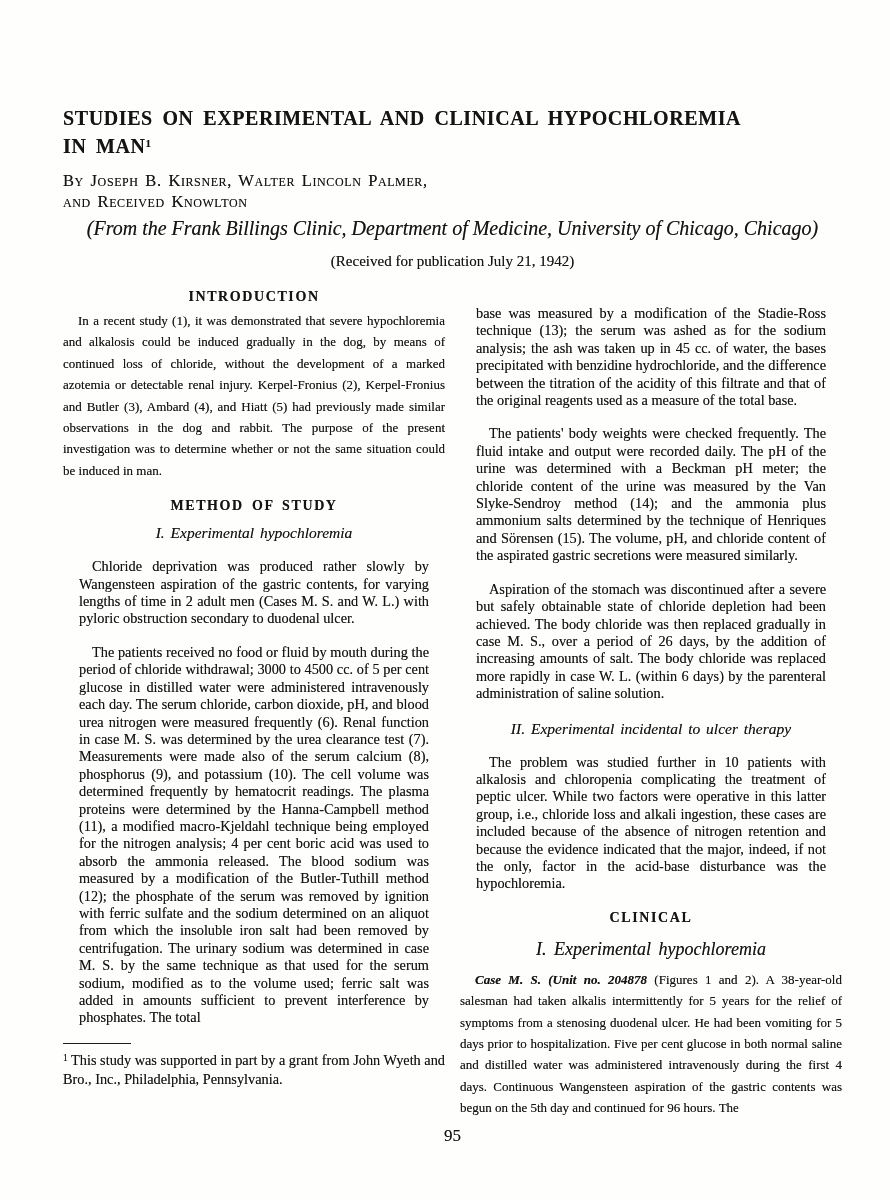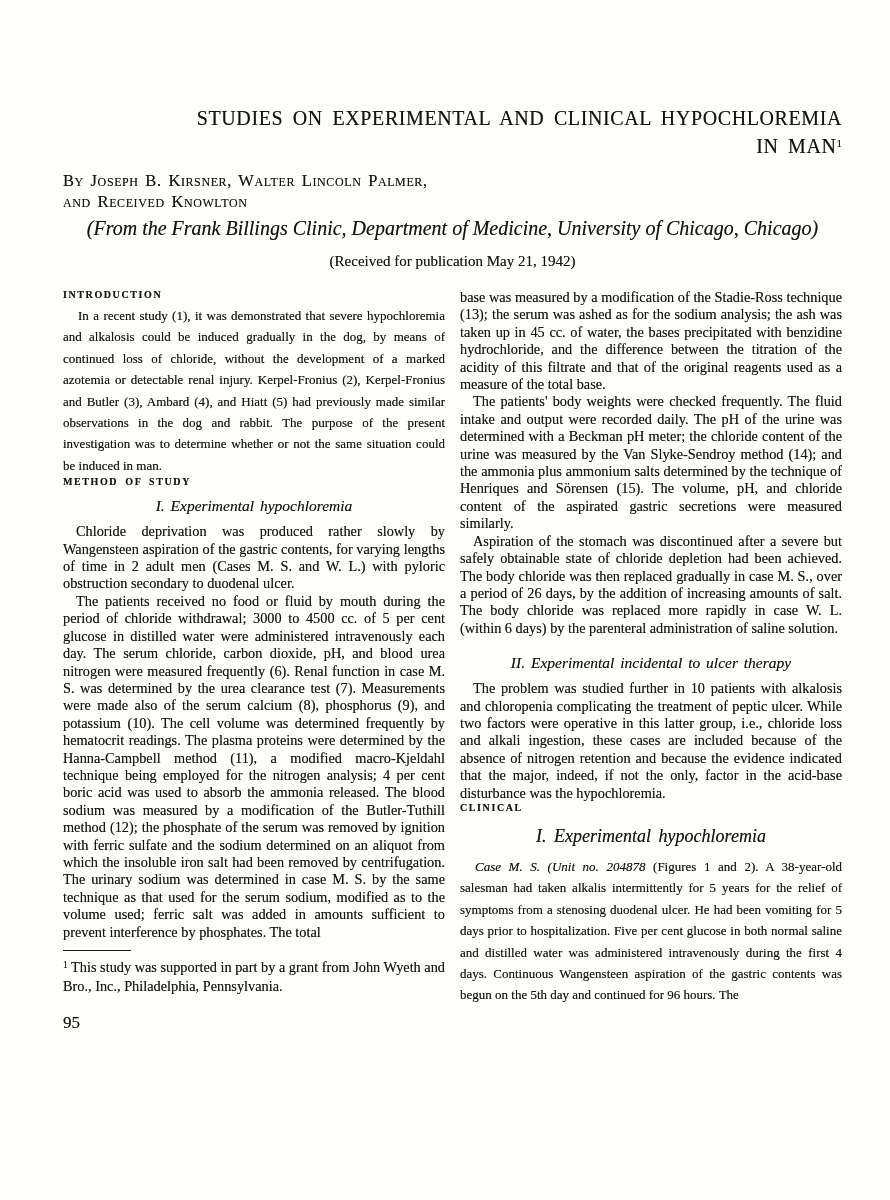--- a/index.html
+++ b/index.html
@@ -13,24 +13,24 @@
     height: 1200px;
     box-sizing: border-box;
     background: #fefefd;
     color: #151412;
     font-family: "Liberation Serif", "DejaVu Serif", serif;
     padding: 106px 48px 0 63px;
     overflow: hidden;
     text-shadow: 0 0 0.4px rgba(20,20,18,0.55);
   }
   .title {
-    text-align: right;
+    text-align: left;
     font-size: 20px;
     line-height: 25px;
-    font-weight: normal;
+    font-weight: bold;
     letter-spacing: 0.6px;
     word-spacing: 4px;
   }
   .title sup { font-size: 11px; vertical-align: 6px; letter-spacing: 0; }
   .authors {
     margin-top: 11px;
     font-size: 16.5px;
     line-height: 21px;
     font-variant: small-caps;
     letter-spacing: 0.6px;
@@ -49,29 +49,29 @@
     font-size: 15px;
     line-height: 19px;
   }
   .columns {
     display: flex;
     gap: 15px;
     margin-top: 18px;
   }
   .col { width: 382px; }
   .sec-heading {
-    text-align: left;
-    font-size: 10px;
+    text-align: center;
+    font-size: 14px;
     font-weight: bold;
     letter-spacing: 1.6px;
     word-spacing: 3px;
     margin: 0;
     font-family: Liberation Serif, serif;
   }
-  .heading-gap-top { }
+  .heading-gap-top { margin-top: 17px; }
   .sub-italic-sm {
     text-align: center;
     font-style: italic;
     font-size: 15.5px;
     line-height: 19px;
     margin: 9px 0 8px;
     word-spacing: 2px;
   }
   .sub-italic-lg {
     text-align: center;
@@ -85,39 +85,40 @@
     font-size: 13px;
     line-height: 21.4px;
     text-align: justify;
     margin: 5px 0 0;
     text-indent: 15px;
   }
   .body-sm {
     font-size: 14.3px;
     line-height: 17.4px;
     text-align: justify;
-    margin: 0;
+    margin: 16px;
     text-indent: 13px;
   }
   .no-indent { text-indent: 0; }
-  .italic-lead { font-style: italic; }
+  .italic-lead { font-style: italic; font-weight: bold; }
   .fn-rule {
     width: 68px;
     border: none;
     border-top: 1.6px solid #1c1b19;
     margin: 9px 0 5px 0;
   }
   .footnote {
     font-size: 14.3px;
     line-height: 19px;
     text-align: justify;
     margin: 0;
   }
   .footnote sup { font-size: 9.5px; vertical-align: 4px; }
   .page-number {
+    text-align: center;
     font-size: 17px;
     margin-top: 7px;
     font-family: Liberation Serif, serif;
   }
 </style>
 </head>
 <body>
 
 <div class="page">
 
@@ -126,21 +127,21 @@
     <span>IN MAN</span><sup>1</sup>
   </div>
 
   <div class="authors">
     <span>By Joseph B. Kirsner, Walter Lincoln Palmer,</span><br>
     <span>and Received Knowlton</span>
   </div>
 
   <div class="affiliation">(From the Frank Billings Clinic, Department of Medicine, University of Chicago, Chicago)</div>
 
-  <div class="received">(Received for publication May 21, 1942)</div>
+  <div class="received">(Received for publication July 21, 1942)</div>
 
   <div class="columns">
 
     <div class="col">
       <p class="sec-heading">INTRODUCTION</p>
       <p class="body-lg">In a recent study (1), it was demonstrated that severe hypochloremia and alkalosis could be induced gradually in the dog, by means of continued loss of chloride, without the development of a marked azotemia or detectable renal injury. Kerpel-Fronius (2), Kerpel-Fronius and Butler (3), Ambard (4), and Hiatt (5) had previously made similar observations in the dog and rabbit. The purpose of the present investigation was to determine whether or not the same situation could be induced in man.</p>
 
       <p class="sec-heading heading-gap-top">METHOD OF STUDY</p>
       <p class="sub-italic-sm">I. Experimental hypochloremia</p>
       <p class="body-sm">Chloride deprivation was produced rather slowly by Wangensteen aspiration of the gastric contents, for varying lengths of time in 2 adult men (Cases M. S. and W. L.) with pyloric obstruction secondary to duodenal ulcer.</p>

